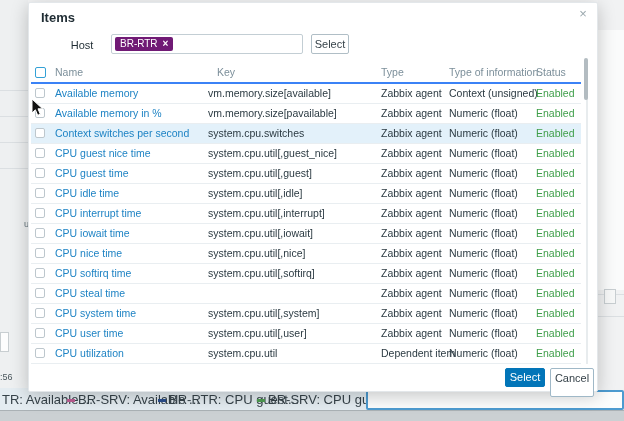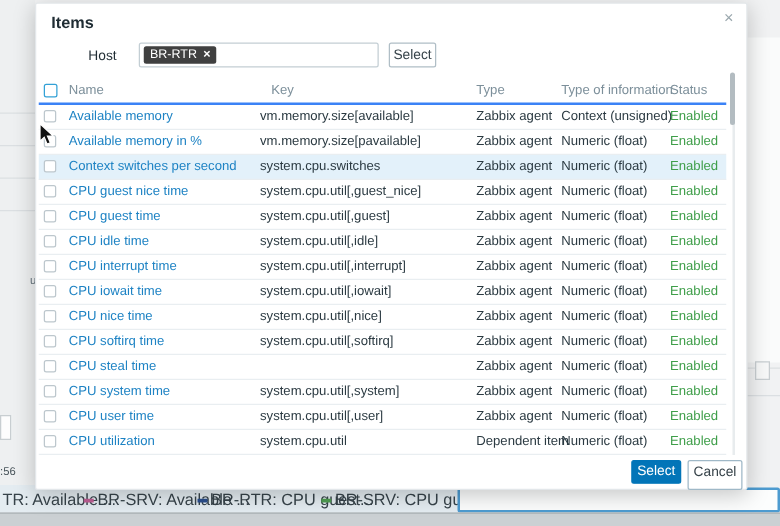--- a/index.html
+++ b/index.html
@@ -30,21 +30,21 @@
            box-shadow:0 4px 18px rgba(0,0,0,.22); }
   .m-title { position:absolute; left:12px; top:7px; font-size:13px; font-weight:bold; color:#1f2c33; }
   .m-close { position:absolute; right:6px; top:3px; width:16px; height:16px; text-align:center;
              font-size:13px; line-height:16px; color:#9aa7ad; cursor:pointer; }
 
   .host-label { position:absolute; left:28px; top:36px; width:50px; text-align:center;
                 font-size:11px; color:#1f2c33; }
   .host-input { position:absolute; left:82px; top:31px; width:192px; height:20px;
                 border:1px solid #c3ced4; border-radius:2px; background:#fff; }
   .chip { position:absolute; left:3px; top:2px; height:14px; line-height:14px;
-          background:#404040; color:#fff; font-size:10px; padding:0 5px;
+          background:#701a75; color:#fff; font-size:10px; padding:0 5px;
           border-radius:2px; white-space:nowrap; }
   .chip-x { margin-left:5px; font-weight:bold; cursor:pointer; }
   .btn-alt { position:absolute; height:20px; background:#fff; border:1px solid #b0bec6;
              border-radius:2px; font-size:11px; color:#37434a; text-align:center; line-height:18px;
              cursor:pointer; }
   .host-select { left:282px; top:31px; width:38px; }
 
   .thead { position:absolute; left:2px; top:60px; width:550px; height:21px;
            border-bottom:2px solid #3b82f6; }
   .th { position:absolute; top:3px; font-size:10.5px; color:#7c8f9a; white-space:nowrap; }
@@ -63,21 +63,21 @@
   .cell-info   { left:418px; color:#2b3a42; }
   .cell-status { left:505px; color:#3e9e49; }
 
   .scroll-track { position:absolute; left:557px; top:58px; width:2px; height:303px; background:#e8ecee; }
   .scroll-thumb { position:absolute; left:555px; top:55px; width:4px; height:42px;
                   background:#b3bcc1; border-radius:2px; }
 
   .btn-primary { position:absolute; left:476px; top:365px; width:40px; height:19px;
                  background:#0275b8; border:1px solid #0275b8; border-radius:2px;
                  color:#fff; font-size:11px; text-align:center; line-height:17px; cursor:pointer; }
-  .btn-cancel { left:521px; top:365px; width:44px; height:24px; border-color:#9fb8c7; }
+  .btn-cancel { left:521px; top:365px; width:44px; height:29px; border-color:#9fb8c7; }
 
   .cursor { position:absolute; left:31px; top:98px; z-index:50; }
 </style>
 </head>
 <body>
 
 <div id="screen">
 
   <div class="abs" style="left:0;top:0;width:28px;height:421px;background:#eef0f1;"></div>
   <div class="bg-line" style="left:0;top:90px;width:28px;"></div>

